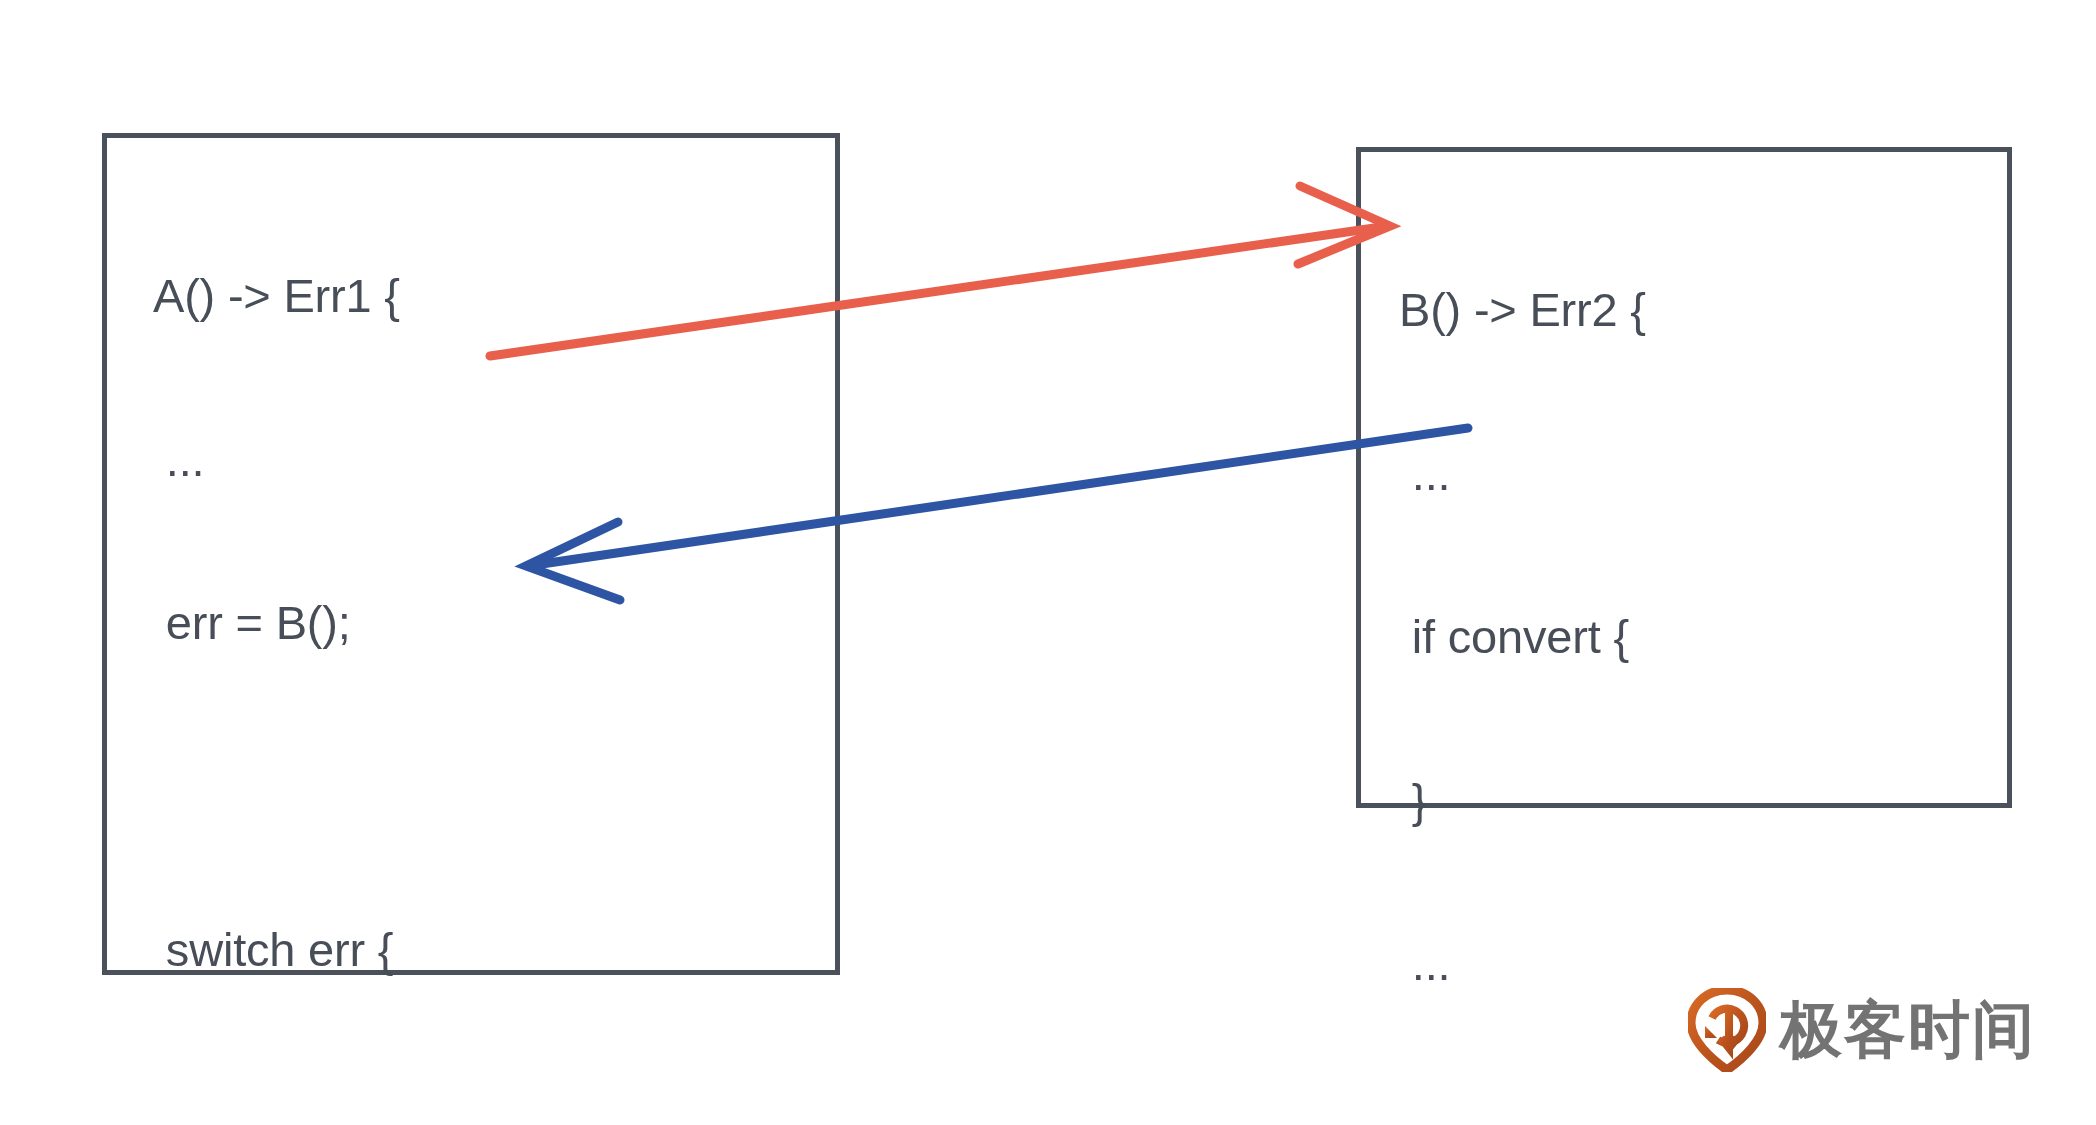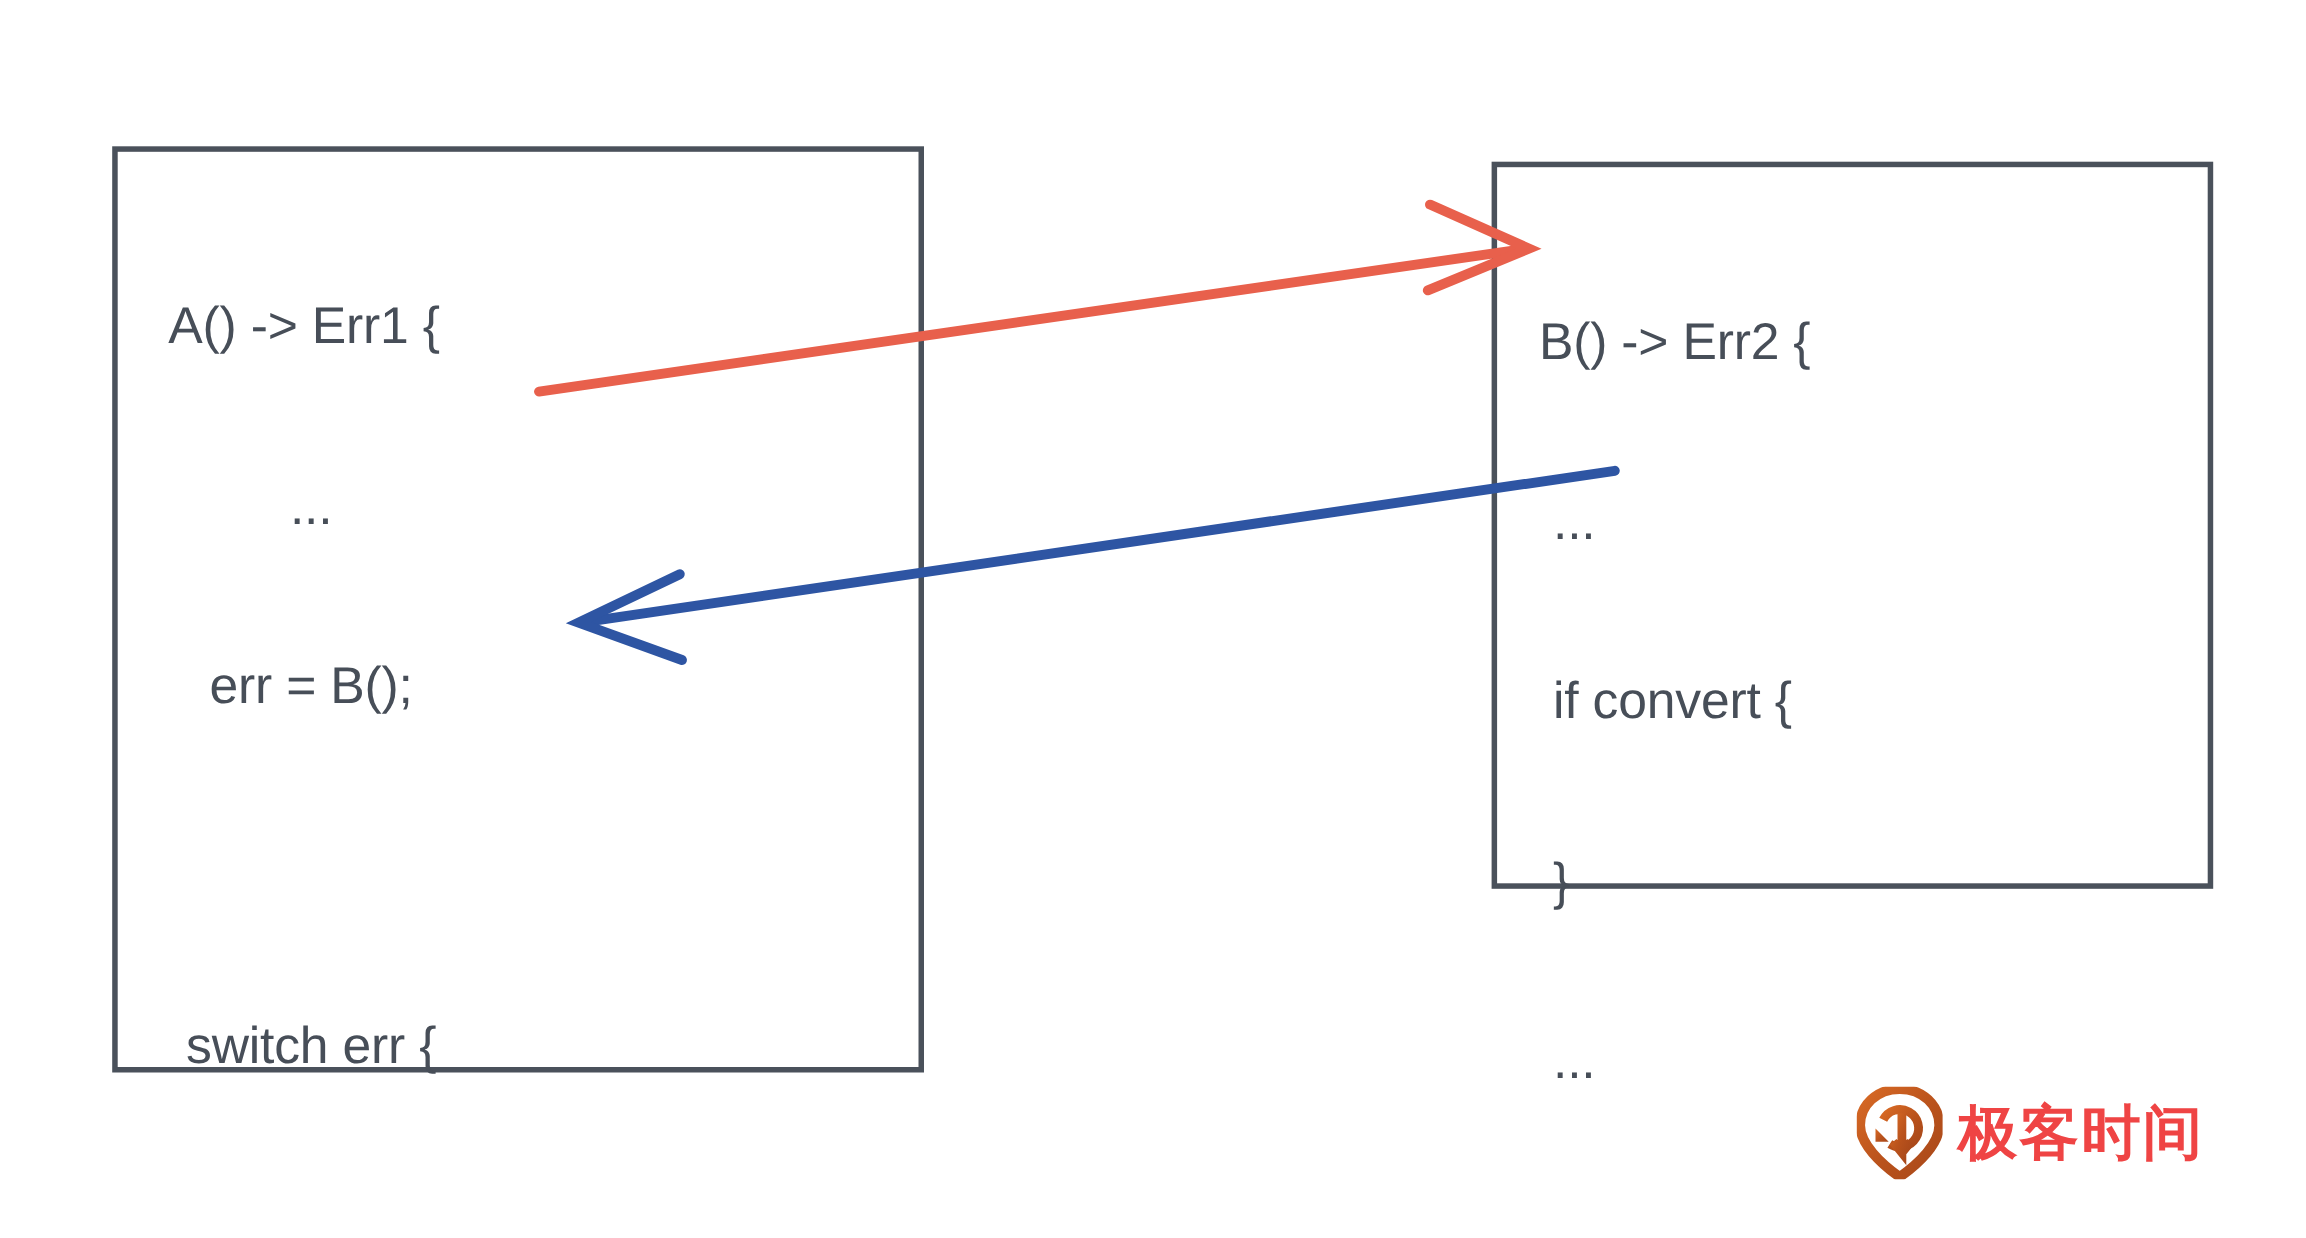--- a/index.html
+++ b/index.html
@@ -19,21 +19,21 @@
     overflow: hidden;
   }
 
   
   .code-box {
     position: absolute;
     box-sizing: border-box;
     border: 5px solid #4a515b;
     background: transparent;
   }
-  #box-left  { left: 102px; top: 133px; width: 738px; height: 842px; text-align: center; }
+  #box-left  { left: 102px; top: 133px; width: 738px; height: 842px; }
   #box-right { left: 1356px; top: 147px; width: 656px; height: 661px; }
 
   .code-lines {
     position: absolute;
     left: 0; top: 0;
     white-space: pre;
     color: #474e58;
     font-family: "Liberation Sans", sans-serif;
     font-size: 47px;
     line-height: 1.16;
@@ -63,23 +63,23 @@
     align-items: center;
     gap: 14px;
   }
   #brand-mark {
     width: 78px;
     height: 84px;
     flex: none;
   }
   #brand-text {
     font-family: "Liberation Sans", sans-serif;
-    font-size: 54px;
+    font-size: 62px;
     font-weight: 700;
-    color: #ef4444;
+    color: #737373;
     letter-spacing: 2px;
     line-height: 1;
     white-space: nowrap;
   }
 </style>
 </head>
 <body>
 
 <div id="canvas">
 

